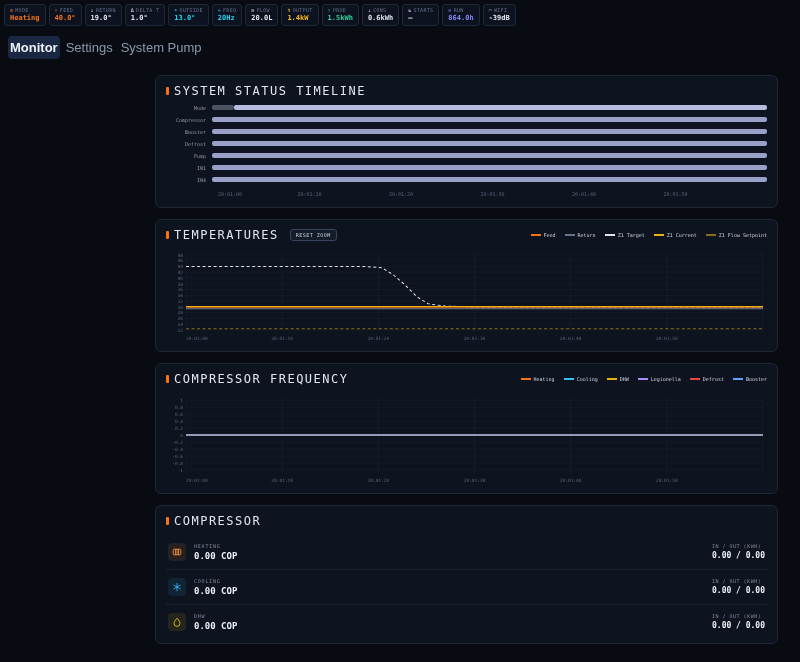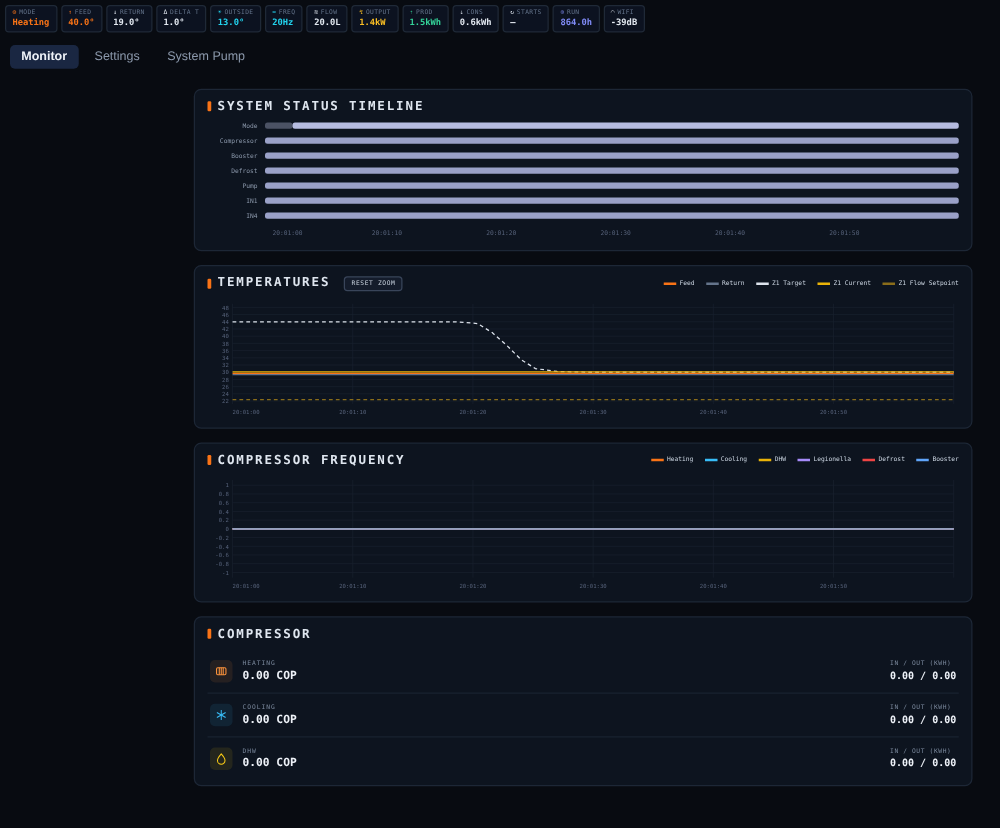--- a/index.html
+++ b/index.html
@@ -10,28 +10,28 @@
     overflow:hidden;
   }
   
   .topbar{display:flex;gap:3px;padding:4px 0 0 4px;align-items:stretch}
   .hcard{background:#0c1220;border:1px solid #1f2937;border-radius:3px;padding:2px 5px;white-space:nowrap}
   .hlab{display:flex;gap:2px;align-items:center;font-size:5px;color:#64748b;letter-spacing:.3px}
   .hicon{font-size:5px;line-height:1}
   .hval{font-size:7px;font-weight:bold;margin-top:2px;line-height:1.1}
   
   .tabbar{display:flex;gap:4px;margin:10px 0 0 8px;font-family:"Liberation Sans",sans-serif;align-items:center}
-  .tab{font-size:10px;padding:4px 9px;border-radius:4px;color:#8b98ab;cursor:pointer}
+  .tab{font-size:13px;padding:4px 2px;border-radius:4px;color:#8b98ab;cursor:pointer}
   .tab.active{background:#1a2742;color:#eef2f8;font-weight:bold}
   
   .content{margin:16px 22px 0 155px}
   .panel{background:#0d141f;border:1px solid #1d2736;border-radius:6px;padding:8px 10px;margin-bottom:11px}
   .ph{display:flex;align-items:center;gap:5px;margin-bottom:7px}
   .accent{width:3px;height:8px;background:#f97316;border-radius:1px;flex:none}
-  .ptitle{font-size:10px;font-weight:bold;letter-spacing:1.5px;color:#dfe6ef;white-space:nowrap}
+  .ptitle{font-size:12px;font-weight:normal;letter-spacing:1.5px;color:#dfe6ef;white-space:nowrap}
   .reset-btn{font-family:"DejaVu Sans Mono",monospace;font-size:5px;letter-spacing:.5px;color:#cbd5e1;
     border:1px solid #39455a;border-radius:3px;padding:2px 5px;background:#141c2b;margin-left:6px;cursor:pointer}
   .legend{margin-left:auto;display:flex;gap:9px;align-items:center;flex-wrap:nowrap}
   .litem{display:flex;align-items:center;gap:3px;font-size:5px;color:#cbd5e1;white-space:nowrap}
   .lswatch{width:10px;height:0;border-top:2px solid;flex:none}
   .lswatch.dash{border-top-style:dashed}
   
   .tl-row{display:flex;align-items:center;margin-bottom:6px}
   .tl-label{width:46px;text-align:right;padding-right:6px;font-size:5px;color:#8b98ab;flex:none}
   .tl-track{flex:1;height:5px;position:relative}

